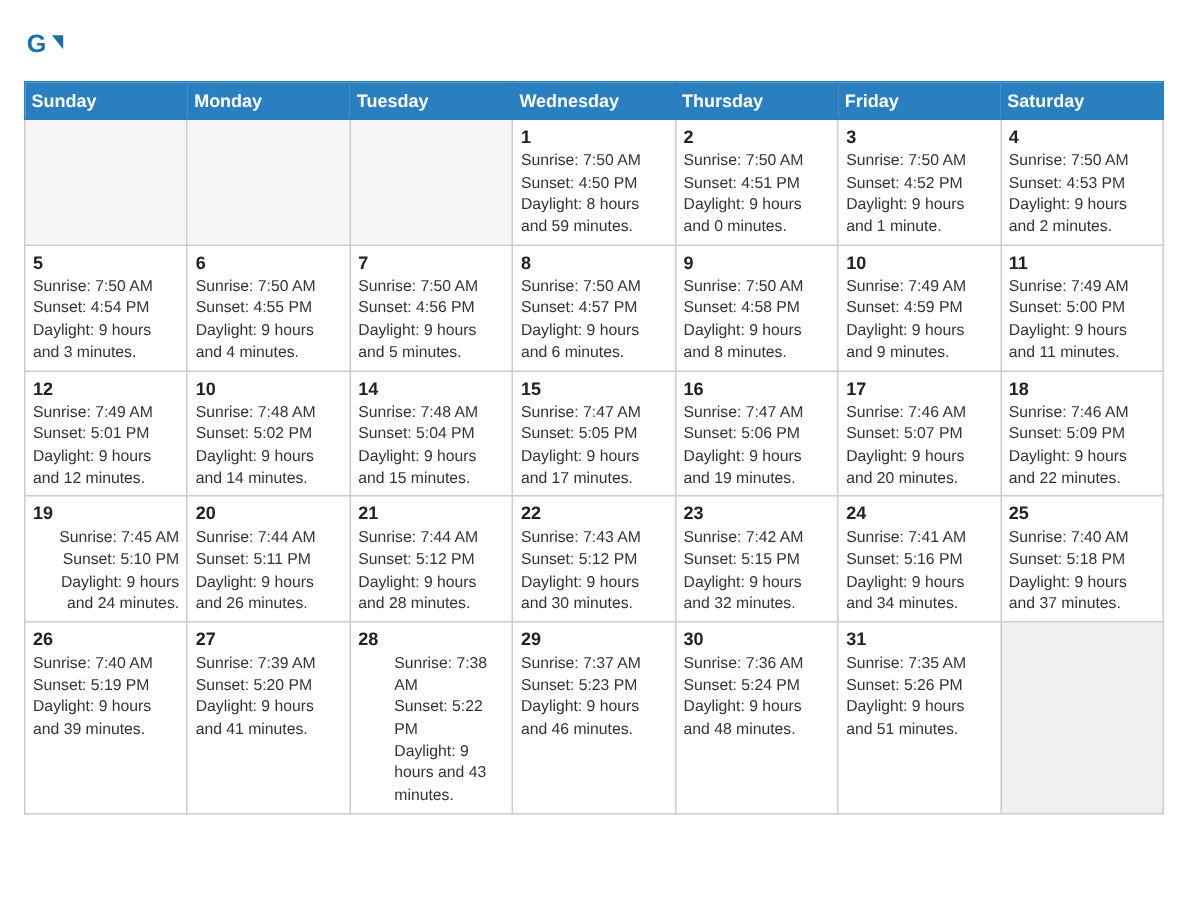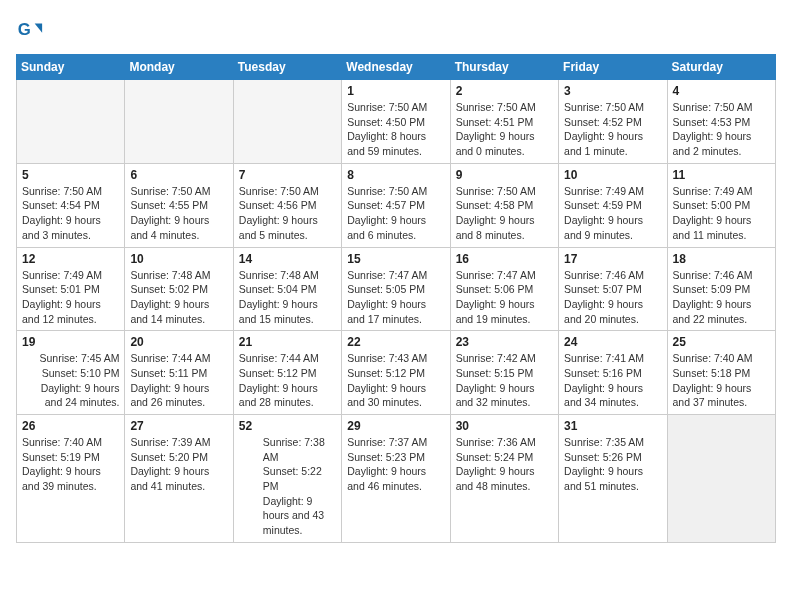--- a/index.html
+++ b/index.html
@@ -286,21 +286,21 @@
 Sunset: 5:19 PM
 Daylight: 9 hours and 39 minutes.</div>
         </td>
         <td>
           <span class="day-number">27</span>
           <div class="day-info" style="white-space: pre-line;">Sunrise: 7:39 AM
 Sunset: 5:20 PM
 Daylight: 9 hours and 41 minutes.</div>
         </td>
         <td>
-          <span class="day-number">52</span>
+          <span class="day-number">28</span>
           <div class="day-info" style="white-space: pre-line; margin-left: 24px;">Sunrise: 7:38 AM
 Sunset: 5:22 PM
 Daylight: 9 hours and 43 minutes.</div>
         </td>
         <td>
           <span class="day-number">29</span>
           <div class="day-info" style="white-space: pre-line;">Sunrise: 7:37 AM
 Sunset: 5:23 PM
 Daylight: 9 hours and 46 minutes.</div>
         </td>

